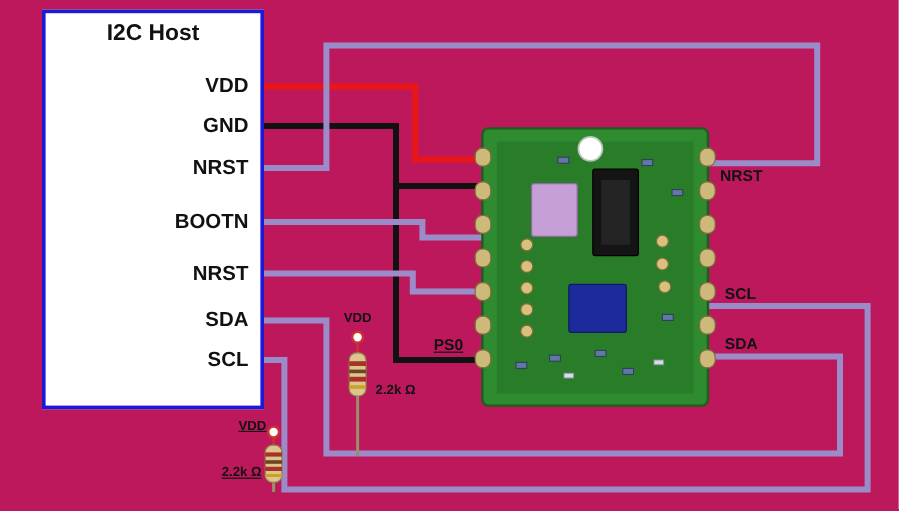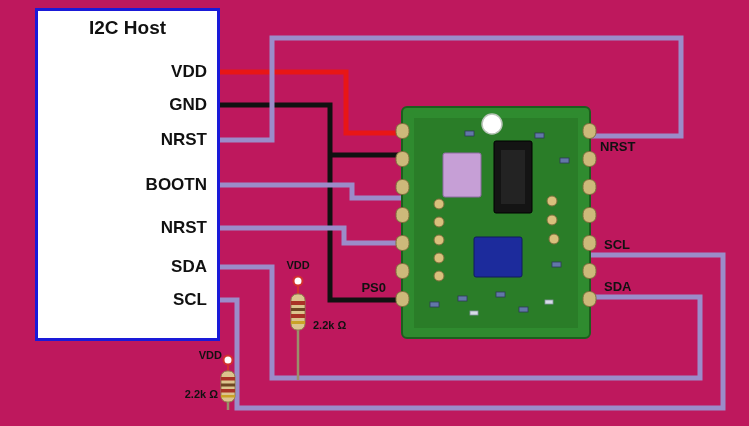--- a/index.html
+++ b/index.html
@@ -21,21 +21,21 @@
     color:#111;line-height:20px;white-space:nowrap;
   }
   .module-label{
     position:absolute;font-size:13px;font-weight:bold;color:#111;
     z-index:4;white-space:nowrap;
   }
   .res-label{
     position:absolute;font-size:11px;font-weight:bold;color:#111;
     z-index:4;white-space:nowrap;
   }
-  .ta-r{text-align:right;}
+  .ta-r{text-align:right;text-decoration:underline;}
   .ta-c{text-align:center;}
 </style>
 </head>
 <body>
 
 <div class="stage">
 
   <svg class="artwork" width="749" height="426" viewBox="0 0 749 426">
 
     <g fill="none" stroke="#111111" stroke-width="5">

